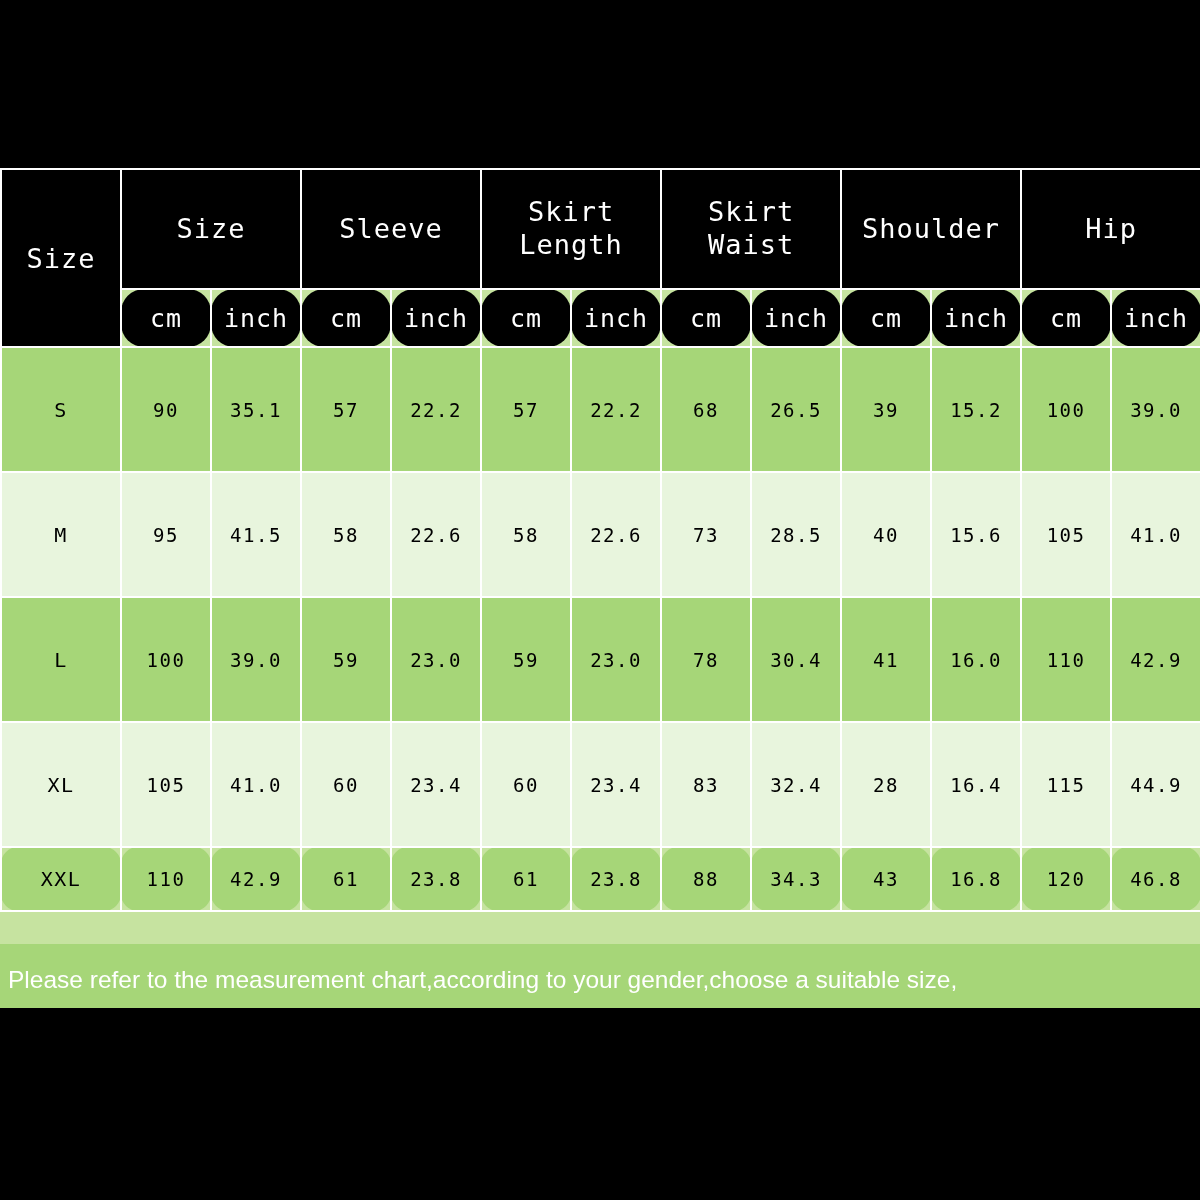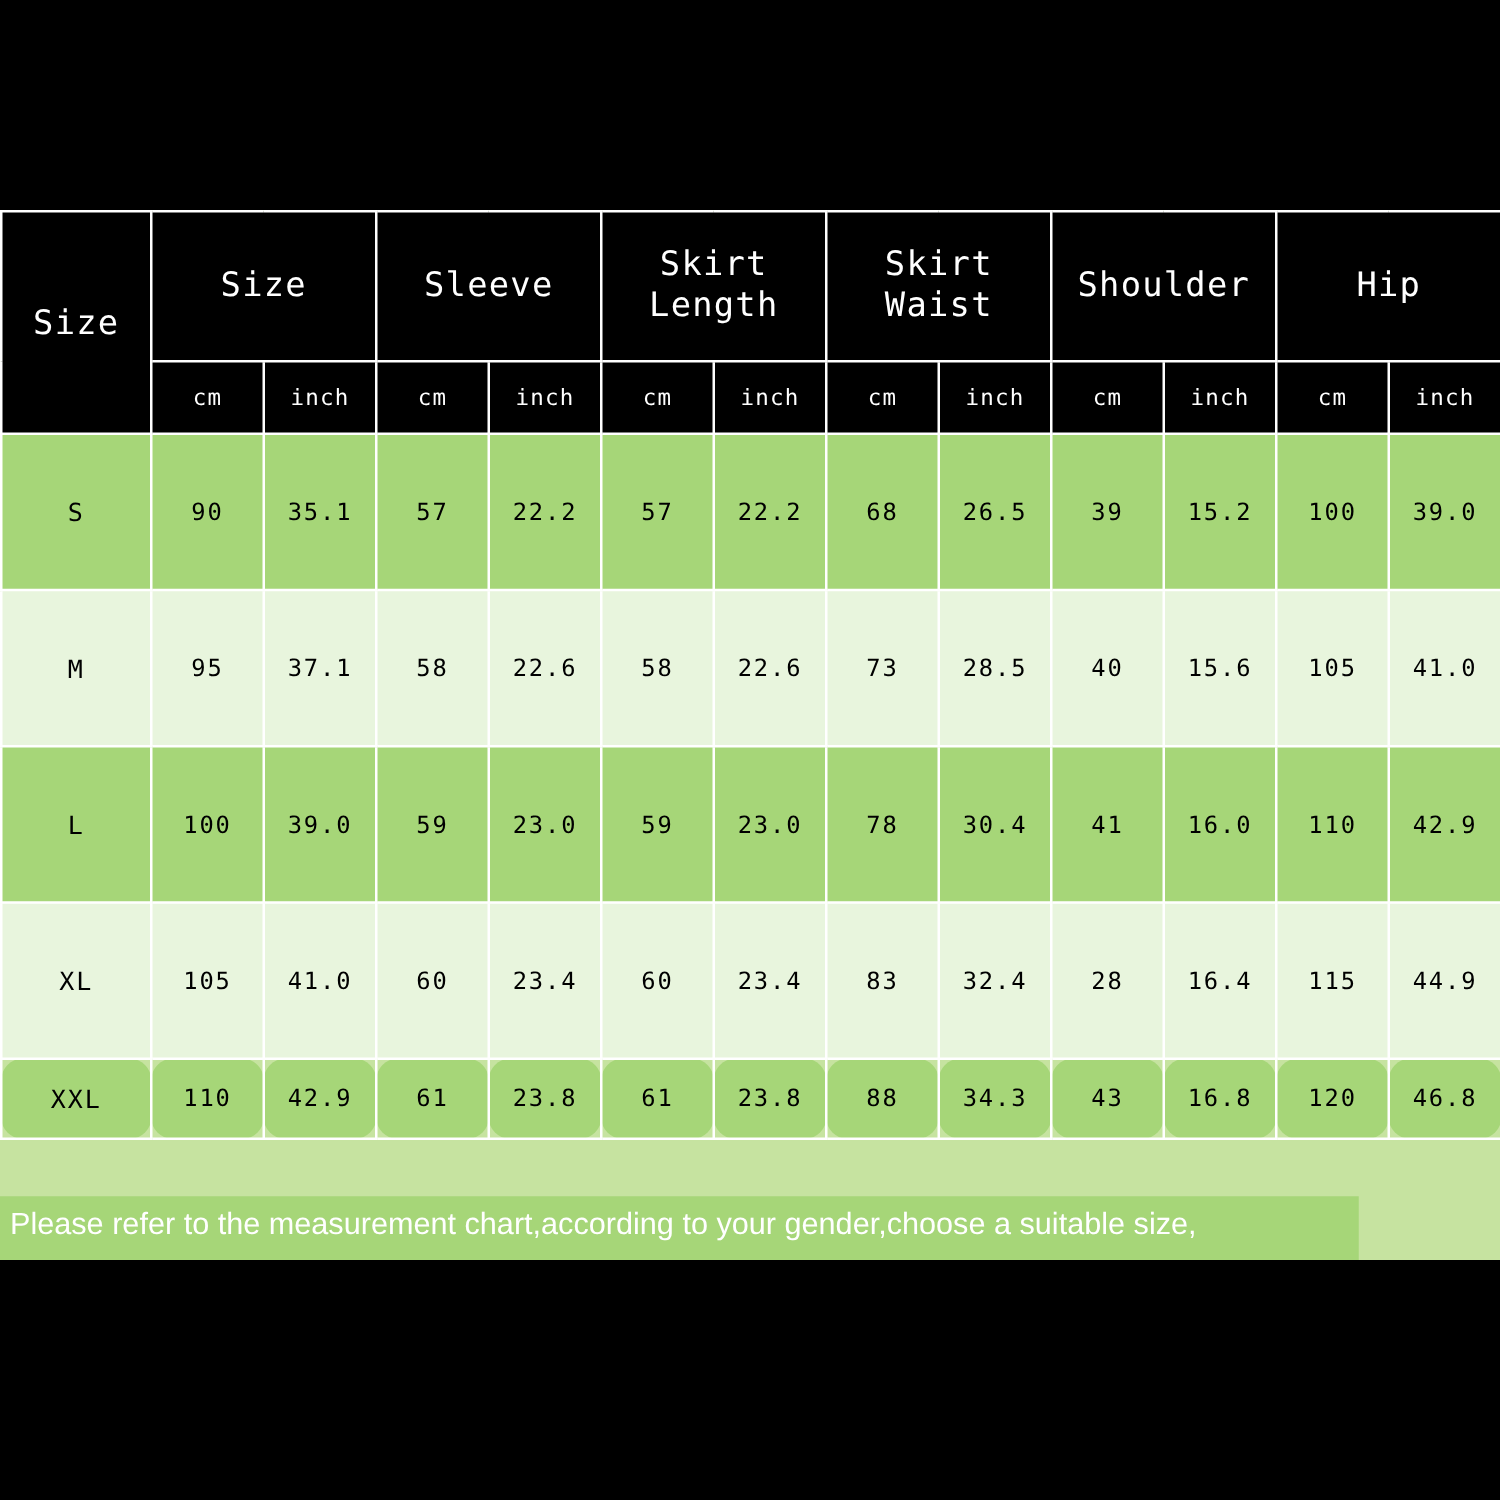--- a/index.html
+++ b/index.html
@@ -50,23 +50,24 @@
     font-size: 27px;
     height: 118px;
     line-height: 1.22;
     letter-spacing: 1px;
   }
   .hdr-size {
     font-size: 27px;
     letter-spacing: 1px;
   }
   .hdr-unit {
-    font-size: 18px;
+    font-size: 25px;
     height: 56px;
     letter-spacing: 1px;
+    border-radius: 23px;
   }
   
   .row-dark td {
     background: #a6d678;
   }
   .row-light td {
     background: #e8f5dd;
   }
   td.data {
     height: 123px;
@@ -79,22 +80,22 @@
     font-size: 20px;
   }
   .row-last td.data {
     height: 62px;
     border-radius: 17px;
   }
   #note {
     position: absolute;
     left: 0;
     bottom: 0;
-    width: 1087px;
-    padding: 6px 8px 10px 8px;
+    width: 1200px;
+    padding: 19px 8px 10px 8px;
     box-sizing: border-box;
     background: #a6d678;
     color: #ffffff;
     font-family: "Liberation Sans", sans-serif;
     font-size: 24.5px;
     line-height: 1.42;
     letter-spacing: 0px;
   }
   #note div { white-space: nowrap; }
 </style>
@@ -160,21 +161,21 @@
           <td class="data">26.5</td>
           <td class="data">39</td>
           <td class="data">15.2</td>
           <td class="data">100</td>
           <td class="data">39.0</td>
         </tr>
 
         <tr class="row-light">
           <td class="data sizecol">M</td>
           <td class="data">95</td>
-          <td class="data">37.1</td>
+          <td class="data">41.5</td>
           <td class="data">58</td>
           <td class="data">22.6</td>
           <td class="data">58</td>
           <td class="data">22.6</td>
           <td class="data">73</td>
           <td class="data">28.5</td>
           <td class="data">40</td>
           <td class="data">15.6</td>
           <td class="data">105</td>
           <td class="data">41.0</td>

